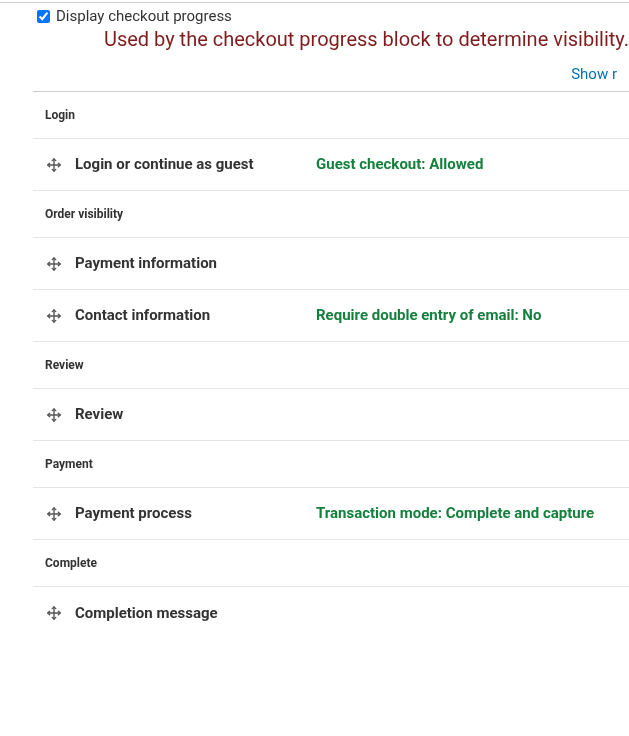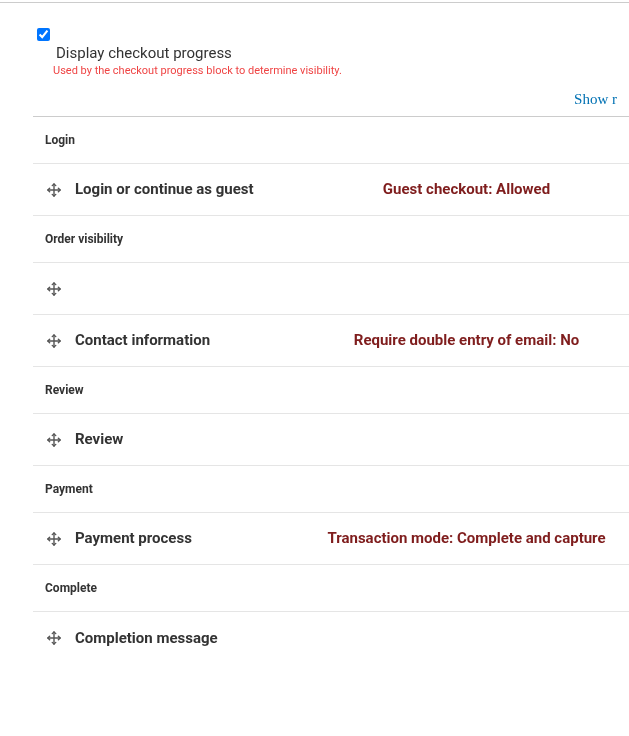--- a/index.html
+++ b/index.html
@@ -23,31 +23,30 @@
       gap: 6px;
     }
     .checkbox-row input[type="checkbox"] {
       margin: 0;
       width: 13px;
       height: 13px;
     }
     .checkbox-label {
       color: #333;
       font-size: 15px;
-      margin-top: 37px;
     }
     .description {
       padding: 0 0 8px 53px;
-      color: #ef4444;
-      font-size: 11px;
+      color: #7f1d1d;
+      font-size: 20px;
+      text-align: right;
     }
     .show-row {
       text-align: right;
       padding: 6px 12px 8px 0;
-      font-family: Liberation Serif, serif;
     }
     .show-link {
       color: #0071b3;
       font-size: 15px;
       cursor: pointer;
     }
     .table {
       margin-left: 33px;
       margin-right: 0;
       border-top: 1px solid #ccc;
@@ -109,24 +108,23 @@
       fill: none;
     }
     .pane-label {
       color: #333;
       font-size: 15px;
       line-height: 1.4;
     }
     .settings-cell {
       flex: 1;
       padding: 14px 12px;
-      color: #7f1d1d;
+      color: #15803d;
       font-size: 15px;
       line-height: 1.35;
-      text-align: center;
     }
   </style>
 </head>
 <body>
 
 <div class="top-divider"></div>
 
 <div class="checkbox-row">
   <input type="checkbox" checked="" style="">
   <span class="checkbox-label">Display checkout progress</span>
@@ -160,20 +158,21 @@
         <div class="pane-cell">
           <span class="drag-icon">
             <svg viewBox="0 0 16 16" stroke-width="1.6" stroke-linecap="round" stroke-linejoin="round">
   <path d="M8 1 L8 15 M1 8 L15 8"></path>
   <path d="M8 1 L6 3 M8 1 L10 3"></path>
   <path d="M8 15 L6 13 M8 15 L10 13"></path>
   <path d="M1 8 L3 6 M1 8 L3 10"></path>
   <path d="M15 8 L13 6 M15 8 L13 10"></path>
 </svg>
           </span>
+          <span class="pane-label">Payment information</span>
         </div>
         <div class="settings-cell"></div>
       </div>
       <div class="data-row">
         <div class="pane-cell">
           <span class="drag-icon">
             <svg viewBox="0 0 16 16" stroke-width="1.6" stroke-linecap="round" stroke-linejoin="round">
   <path d="M8 1 L8 15 M1 8 L15 8"></path>
   <path d="M8 1 L6 3 M8 1 L10 3"></path>
   <path d="M8 15 L6 13 M8 15 L10 13"></path>

